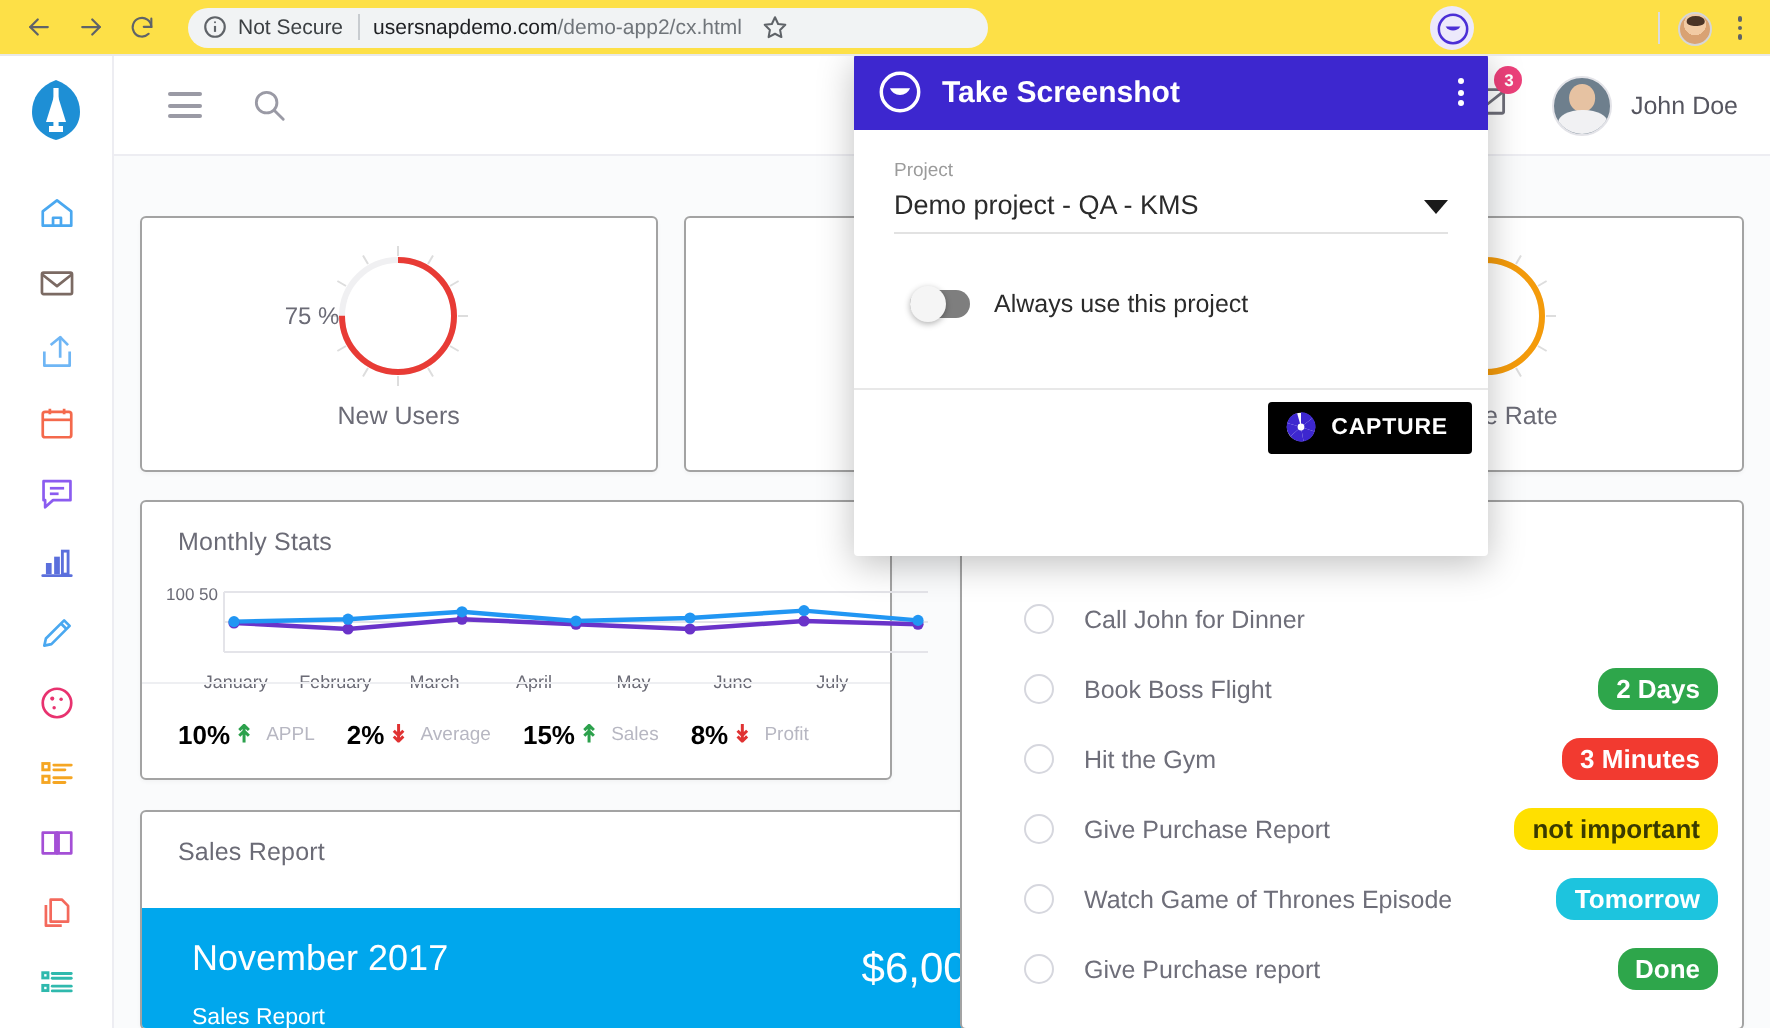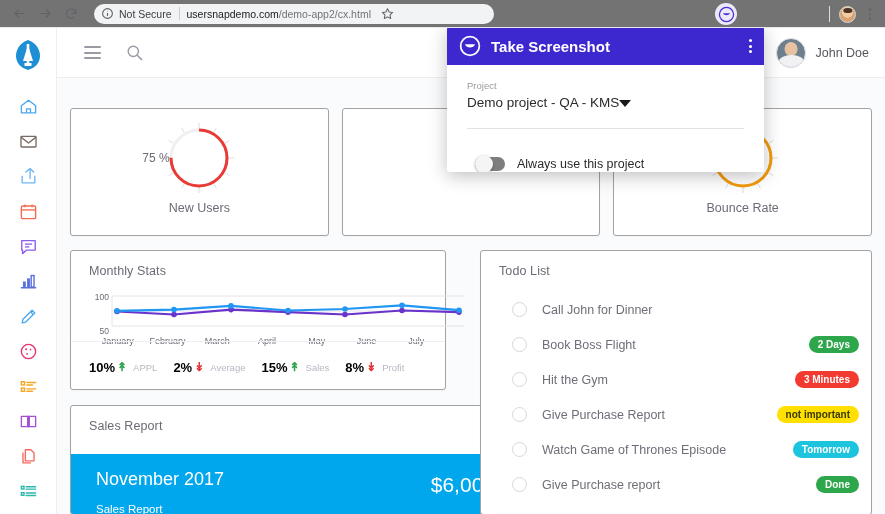--- a/index.html
+++ b/index.html
@@ -7,21 +7,21 @@
     width: 885px; height: 514px;
     font-family: "Liberation Sans", sans-serif;
     background: #ffffff;
     overflow: hidden;
   }
   #root { position: relative; width: 885px; height: 514px; }
 
   
   .browser-bar {
     position: absolute; left: 0; top: 0; width: 885px; height: 28px;
-    background: #737373;
+    background: #fde047;
     display: flex; align-items: center;
     border-bottom: 1px solid #e8e8e8;
     z-index: 60;
   }
   .nav-btn {
     width: 26px; height: 26px; display: flex; align-items: center; justify-content: center;
     color: #5f6368; flex: none;
   }
   .nav-btn svg { display: block; }
   .nav-btn.first { margin-left: 6px; }
@@ -135,21 +135,21 @@
     position: absolute; left: -20px; top: 50%; transform: translateY(-50%);
     font-size: 12px; color: #6b6b76; white-space: nowrap;
   }
   .stat-caption { font-size: 12.5px; color: #6b6b76; margin-top: 6px; }
 
   
   .monthly { position: absolute; left: 13px; top: 172px; width: 376px; height: 140px; }
   .chart-area { position: relative; margin: 14px 0 0 0; height: 58px; }
   .y-labels {
     position: absolute; left: 12px; top: 0; width: 26px; height: 44px;
-    display: flex; flex-direction: column; justify-content: space-between;
+    display: flex; flex-direction: row; justify-content: space-between;
     font-size: 8.5px; color: #6b6b76; text-align: right;
   }
   .x-labels {
     position: absolute; left: 22px; right: 4px; top: 44px;
     display: flex; justify-content: space-between;
     font-size: 9px; color: #6b6b76;
   }
   .x-labels span { flex: 1; text-align: center; }
   .sep-line { position: absolute; left: 0; right: 0; top: 90px; height: 1px; background: #eeeff2; }
   .kpi-row {
@@ -179,43 +179,43 @@
   .todo-items { margin-top: 14px; }
   .todo-item {
     display: flex; align-items: center; height: 35px; padding: 0 12px 0 31px;
   }
   .chk {
     width: 15px; height: 15px; border-radius: 50%;
     border: 1px solid #d6d7de; background: #fff; flex: none;
   }
   .todo-text { margin-left: 15px; font-size: 12.5px; color: #6e6e79; }
   .tag {
-    margin-left: auto; font-size: 10px; font-weight: bold; color: #fff;
+    margin-left: auto; font-size: 13px; font-weight: bold; color: #fff;
     padding: 3px 9px; border-radius: 9px; white-space: nowrap;
   }
 
   
   .dialog {
-    position: absolute; left: 427px; top: 27px; width: 317px; height: 145px;
+    position: absolute; left: 427px; top: 27px; width: 317px; height: 251px;
     background: #ffffff; border-radius: 2px;
     box-shadow: 0 4px 18px rgba(0,0,0,0.25);
-    z-index: 50; overflow: hidden; margin-left: 20px;
+    z-index: 50; overflow: hidden;
   }
   .dlg-head {
     height: 38px; background: #3d27cf; display: flex; align-items: center; padding: 0 12px;
   }
   .dlg-logo { width: 22px; height: 22px; flex: none; }
   .dlg-title { color: #fff; font-size: 15px; font-weight: bold; margin-left: 10px; }
   .dlg-kebab { margin-left: auto; display: flex; flex-direction: column; gap: 2.5px; align-items: center; }
   .dlg-kebab i { width: 3px; height: 3px; background: #fff; border-radius: 50%; display: block; }
   .dlg-body { padding: 15px 20px 0 20px; height: 129px; }
   .field-label { font-size: 9.5px; color: #9b9b9b; }
   .select-row {
-    margin-top: 4px; display: flex; align-items: flex-end; 
-    border-bottom: 1px solid #e2e2e2; padding-bottom: 18px;
+    margin-top: 4px; display: flex; align-items: flex-end; justify-content: space-between;
+    border-bottom: 1px solid #e2e2e2; padding-bottom: 6px;
   }
   .select-val { font-size: 13.5px; color: #2b2b2b; }
   .caret { width: 0; height: 0; border-left: 6px solid transparent; border-right: 6px solid transparent; border-top: 7px solid #1a1a1a; margin-bottom: 3px; }
   .toggle-row { display: flex; align-items: center; margin-top: 28px; padding-left: 8px; }
   .switch {
     width: 30px; height: 14px; border-radius: 7px; background: #7e7e7e; position: relative; flex: none;
   }
   .switch .knob {
     position: absolute; left: 0; top: -2px; width: 18px; height: 18px; border-radius: 50%;
     background: #f5f5f5; box-shadow: 0 1px 3px rgba(0,0,0,0.3);

